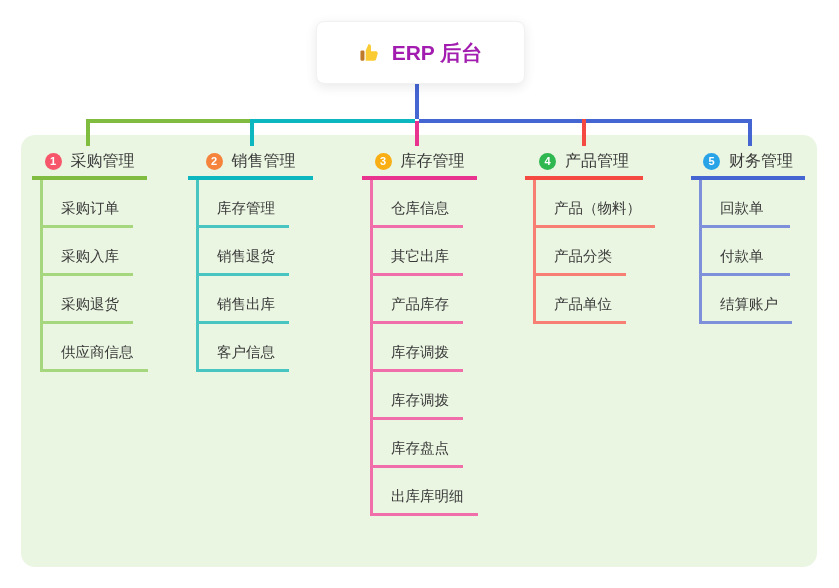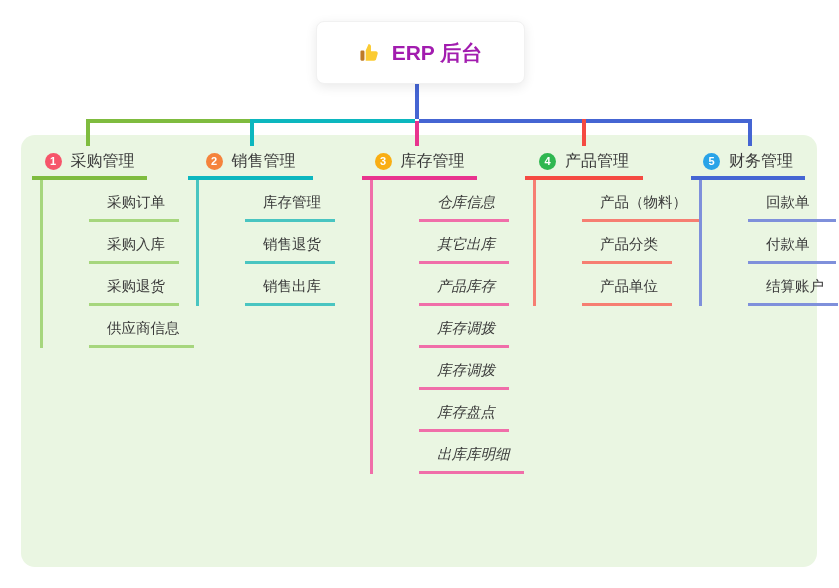--- a/index.html
+++ b/index.html
@@ -46,38 +46,38 @@
   }
   .badge{
     width:17px;height:17px;border-radius:50%;flex:0 0 auto;
     display:flex;align-items:center;justify-content:center;
     color:#fff;font-size:11px;font-weight:700;line-height:1;
   }
   .children{
     margin-left:8px;border-left:3px solid #000;width:max-content;
   }
   .item{
-    box-sizing:border-box;height:42px;width:fit-content;min-width:88px;
+    box-sizing:border-box;height:48px;width:fit-content;min-width:88px;
     display:flex;align-items:flex-end;
     padding:0 14px 7px 18px;
     border-bottom:3px solid #000;
-    font-size:14.5px;color:#3a3a3a;white-space:nowrap;margin-left:46px;
+    font-size:14.5px;color:#3a3a3a;white-space:nowrap;
   }
 
   .b1{left:32px;}  .b1 .branch-header{width:115px;border-color:#7FBC3F;}
   .b1 .badge{background:#F6556A;}
   .b1 .children,.b1 .item{border-color:#A6D67D;}
 
   .b2{left:188px;} .b2 .branch-header{width:125px;border-color:#0CB7BF;}
   .b2 .badge{background:#F5833C;}
   .b2 .children,.b2 .item{border-color:#49C5C1;}
 
   .b3{left:362px;} .b3 .branch-header{width:115px;border-color:#E8348E;}
   .b3 .badge{background:#F9AE13;}
-  .b3 .children,.b3 .item{border-color:#F06EA9;font-style:italic;}
+  .b3 .children,.b3 .item{border-color:#F06EA9;}
 
   .b4{left:525px;} .b4 .branch-header{width:118px;border-color:#F54A42;}
   .b4 .badge{background:#2FB750;}
   .b4 .children,.b4 .item{border-color:#F67E72;}
 
   .b5{left:691px;} .b5 .branch-header{width:114px;border-color:#4565D3;}
   .b5 .badge{background:#29A3E8;}
   .b5 .children,.b5 .item{border-color:#7F90DB;}
 </style>
 </head>
@@ -120,20 +120,21 @@
 
 <div class="branch b2">
   <div class="branch-header">
     <span class="badge">2</span>
     <span>销售管理</span>
   </div>
   <div class="children">
     <div class="item">库存管理</div>
     <div class="item">销售退货</div>
     <div class="item">销售出库</div>
+    <div class="item">客户信息</div>
   </div>
 </div>
 
 <div class="branch b3">
   <div class="branch-header">
     <span class="badge">3</span>
     <span>库存管理</span>
   </div>
   <div class="children">
     <div class="item">仓库信息</div>

